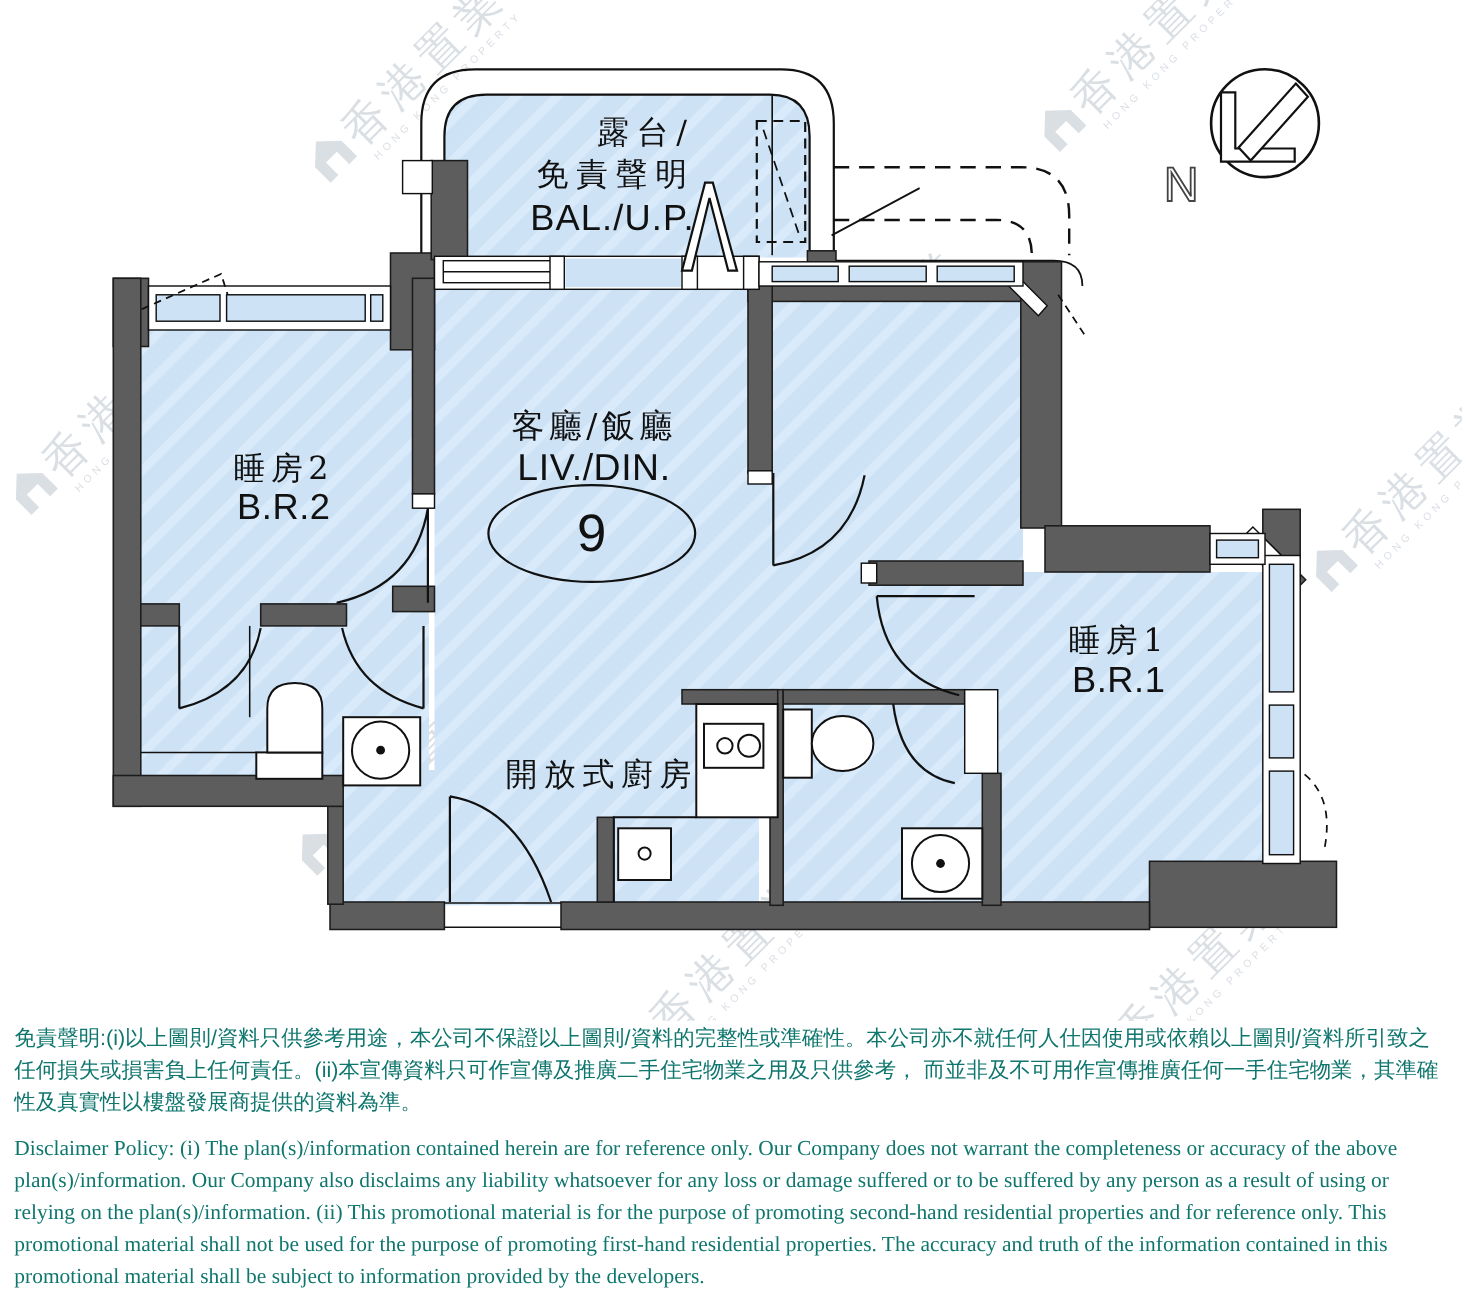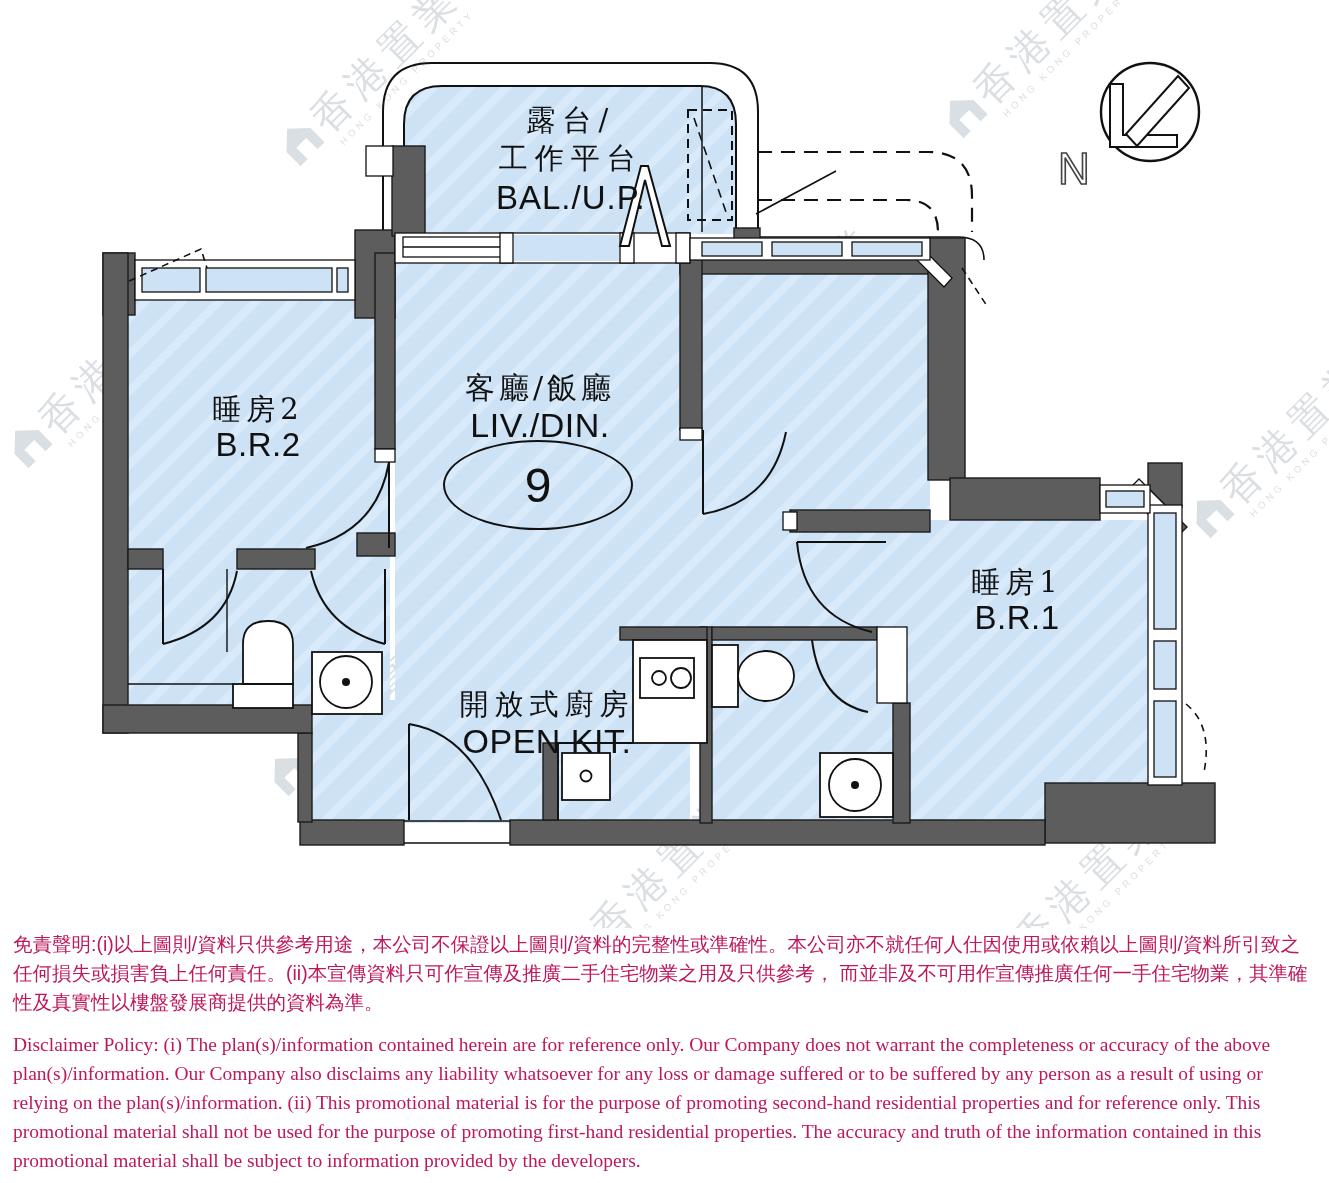--- a/index.html
+++ b/index.html
@@ -3,29 +3,29 @@
 <meta charset="utf-8">
 <style>
   html,body{margin:0;padding:0;background:#fff;}
   .canvas{position:relative;width:1329px;height:1183px;background:#fff;overflow:hidden;
           font-family:"Liberation Sans",sans-serif;color:#111;}
   svg.plan{position:absolute;left:0;top:0;}
   .room-label{position:absolute;text-align:center;transform:translateX(-50%);white-space:nowrap;line-height:1.18;}
   .room-label .zh{display:block;font-family:"DejaVu Serif","Liberation Serif",serif;
                   font-size:29px;letter-spacing:5px;}
   .room-label .en{display:block;font-family:"Liberation Sans",sans-serif;font-size:33px;letter-spacing:0.5px;}
-  .balcony-label{position:absolute;left:496px;top:102px;text-align:center;line-height:1.3;}
+  .balcony-label{position:absolute;left:482px;top:102px;text-align:right;line-height:1.3;}
   .balcony-label .zh{display:block;font-family:"DejaVu Serif","Liberation Serif",serif;font-size:29px;letter-spacing:7px;}
   .balcony-label .en{display:block;font-size:33px;letter-spacing:1px;}
   .unit-oval{position:absolute;left:443px;top:440px;width:186px;height:86px;border:2.5px solid #111;
              border-radius:50%;display:flex;align-items:center;justify-content:center;
              font-size:48px;color:#111;}
   .north-n{position:absolute;left:1058px;top:144px;font-size:44px;color:#fff;
            -webkit-text-stroke:1.6px #444;text-shadow:0 0 1px #555;}
-  .disclaimer{position:absolute;left:13px;top:930px;width:1304px;font-size:19.5px;line-height:29px;color:#be185d;}
+  .disclaimer{position:absolute;left:13px;top:930px;width:1304px;font-size:19.5px;line-height:29px;color:#0f766e;}
   .disclaimer p{margin:0 0 13px 0;}
   .disclaimer p:last-child{margin:0;font-family:Liberation Serif, serif;}
 </style>
 </head>
 <body>
 
 <div class="canvas">
 
   <svg class="plan" width="1329" height="928" viewBox="0 0 1329 928" style="font-family:&quot;Liberation Sans&quot;,sans-serif">
     <defs>
@@ -194,49 +194,48 @@
 
     <g fill="#fff" stroke="#111">
       <circle cx="1150" cy="112" r="49" stroke-width="2.4"></circle>
       <path d="M 1110 84 H 1123 V 135 H 1177 V 147 H 1110 Z" stroke-width="2"></path>
       <polygon points="1178,76 1189,88 1137,146 1126,134" stroke-width="2"></polygon>
     </g>
   </svg>
 
   <div class="balcony-label">
     <span class="zh">露台/</span>
-    <span class="zh">工作平台</span>
+    <span class="zh">免責聲明</span>
     <span class="en">BAL./U.P.</span>
   </div>
 
   <div class="room-label" style="left:540px;top:370px">
     <span class="zh" style="font-size:30px;letter-spacing:4px">客廳/飯廳</span>
     <span class="en" style="font-size:34px">LIV./DIN.</span>
   </div>
 
   <div class="unit-oval">
     <span>9</span>
   </div>
 
-  <div class="room-label" style="left:258px;top:392px">
+  <div class="room-label" style="left:258px;top:408px">
     <span class="zh">睡房2</span>
     <span class="en">B.R.2</span>
   </div>
 
 
   <div class="room-label" style="left:1017px;top:565px">
     <span class="zh">睡房1</span>
     <span class="en">B.R.1</span>
   </div>
 
 
 
   <div class="room-label" style="left:547px;top:687px">
     <span class="zh" style="letter-spacing:6px">開放式廚房</span>
-    <span class="en" style="font-size:34px">OPEN KIT.</span>
   </div>
 
   <div class="north-n">N</div>
 
   <div class="disclaimer">
     <p>免責聲明:(i)以上圖則/資料只供參考用途，本公司不保證以上圖則/資料的完整性或準確性。本公司亦不就任何人仕因使用或依賴以上圖則/資料所引致之任何損失或損害負上任何責任。(ii)本宣傳資料只可作宣傳及推廣二手住宅物業之用及只供參考， 而並非及不可用作宣傳推廣任何一手住宅物業，其準確性及真實性以樓盤發展商提供的資料為準。</p>
     <p>Disclaimer Policy: (i) The plan(s)/information contained herein are for reference only. Our Company does not warrant the completeness or accuracy of the above plan(s)/information. Our Company also disclaims any liability whatsoever for any loss or damage suffered or to be suffered by any person as a result of using or relying on the plan(s)/information. (ii) This promotional material is for the purpose of promoting second-hand residential properties and for reference only. This promotional material shall not be used for the purpose of promoting first-hand residential properties. The accuracy and truth of the information contained in this promotional material shall be subject to information provided by the developers.</p>
   </div>
 
 </div>

